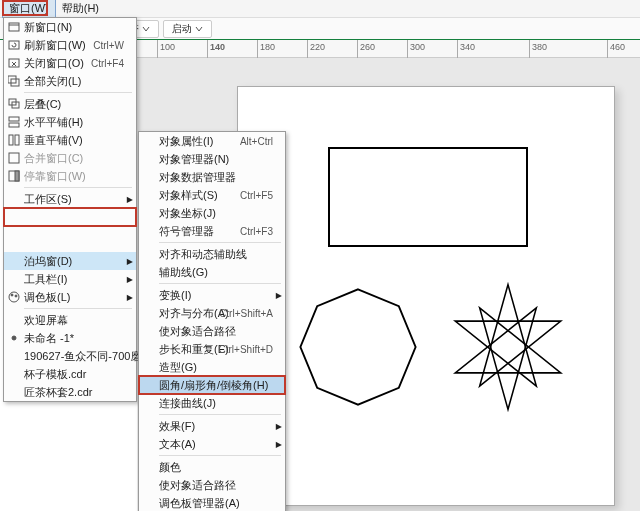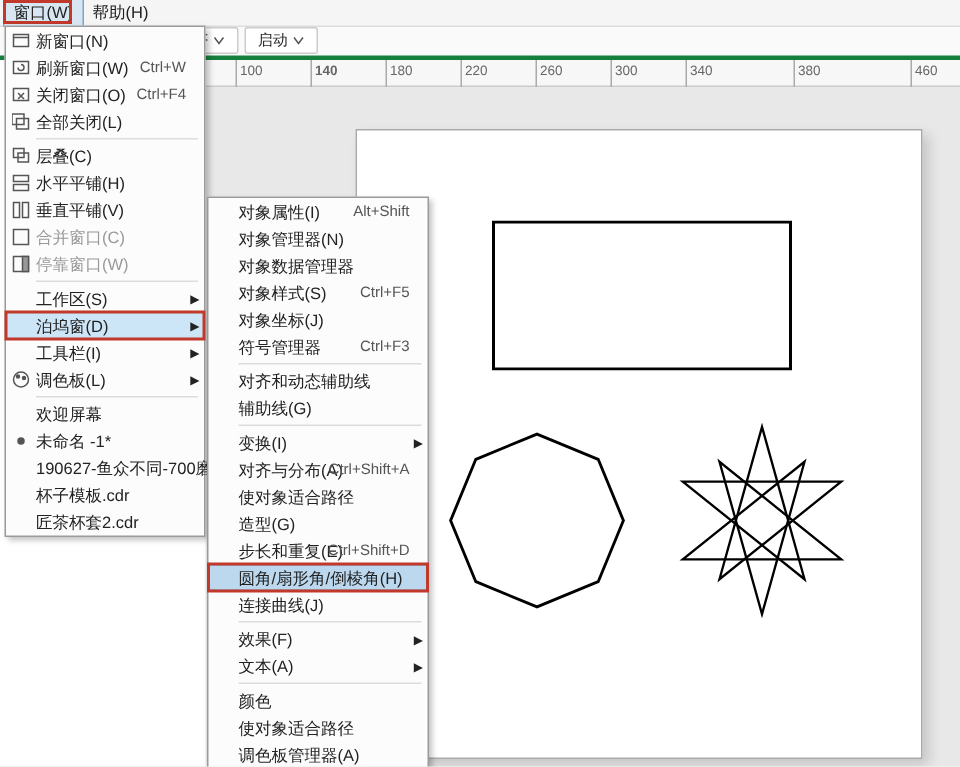--- a/index.html
+++ b/index.html
@@ -2,36 +2,36 @@
 <html><head>
 <meta charset="utf-8">
 <style>
   * { box-sizing: border-box; margin: 0; padding: 0; }
   html, body { width: 640px; height: 511px; overflow: hidden; font-family: "Microsoft YaHei", "SimSun", Arial, sans-serif; font-size: 11px; background: #f0f0f0; color: #222; }
   .app { position: relative; width: 640px; height: 511px; background: #fff; }
   .menubar { height: 18px; background: #f5f5f5; border-bottom: 1px solid #ddd; display: flex; align-items: center; padding-left: 2px; }
   .menubar-item { padding: 2px 6px; cursor: default; }
   .menubar-item.active { background: #d8e6f2; border: 1px solid #7da2ce; }
   .menubar-hl { border: 2px solid #c0392b; position: absolute; top: 0; left: 2px; width: 46px; height: 16px; pointer-events: none; }
-  .second-row { height: 22px; border-bottom: 3px solid #15803d; background: #fafafa; display: flex; align-items: flex-start; padding-left: 110px; position: relative; }
+  .second-row { height: 22px; border-bottom: 1px solid #15803d; background: #fafafa; display: flex; align-items: center; padding-left: 110px; position: relative; }
   .second-row .chip { background: #fff; border: 1px solid #ccc; border-radius: 2px; font-size: 10px; padding: 1px 8px; margin-right: 4px; }
   .second-row .chip svg { vertical-align: -1px; }
   .ruler-h { position: absolute; top: 40px; left: 137px; right: 0; height: 18px; background: #f7f7f7; border-bottom: 1px solid #ccc; }
   .ruler-h .ticks { position: relative; height: 100%; }
   .tick { position: absolute; top: 0; height: 18px; border-left: 1px solid #aaa; }
   .tick span { position: absolute; top: 2px; left: 2px; font-size: 9px; color: #666; }
   .canvas-area { position: absolute; top: 58px; left: 137px; right: 0; bottom: 0; background: #e8e8e8; }
   .page { position: absolute; top: 28px; left: 100px; width: 378px; height: 420px; background: #fff; border: 1px solid #aaa; box-shadow: 4px 4px 8px rgba(0,0,0,0.15); }
   .page svg { position: absolute; stroke: #000; fill: none; }
   .dropdown { position: absolute; background: #fcfcfc; border: 1px solid #9a9a9a; box-shadow: 2px 2px 4px rgba(0,0,0,0.25); }
   .dropdown.primary { top: 17px; left: 3px; width: 134px; }
   .dropdown.secondary { top: 131px; left: 138px; width: 148px; }
   .drop-item { display: flex; align-items: center; height: 18px; padding: 0 4px 0 20px; position: relative; cursor: default; white-space: nowrap; }
   .drop-item.disabled { color: #999; }
-  .drop-item.hover { background: #cde6f7; }
+  .drop-item.hover { background: #cde6f7; margin-top: 44px; }
   .drop-item.hoverSel { background: #bcd8ef; border: 1px solid #7da2ce; height: 18px; padding-left: 19px; align-items: flex-end; }
   .drop-item .label { flex: 0 0 auto; }
   .drop-item .accel { position: absolute; right: 12px; color: #555; font-size: 10px; }
   .drop-item .arrow { position: absolute; right: 3px; font-size: 8px; color: #222; }
   .drop-sep { height: 1px; background: #dcdcdc; margin: 2px 4px 2px 20px; }
   .drop-icon { position: absolute; left: 3px; width: 13px; height: 13px; display: inline-flex; align-items: center; justify-content: center; color: #555; }
   .drop-icon svg { stroke: #555; fill: none; }
   .hl-box { position: absolute; border: 2px solid #c0392b; pointer-events: none; }
 </style>
 </head>
@@ -231,21 +231,21 @@
         <span class="label">杯子模板.cdr</span>
       </div>
       <div class="drop-item">
         <span class="label">匠茶杯套2.cdr</span>
       </div>
     </div>
 
   <div class="dropdown secondary" id="menu2">
       <div class="drop-item">
         <span class="label">对象属性(I)</span>
-        <span class="accel">Alt+Shift</span>
+        <span class="accel">Alt+Ctrl</span>
       </div>
       <div class="drop-item">
         <span class="label">对象管理器(N)</span>
       </div>
       <div class="drop-item">
         <span class="label">对象数据管理器</span>
       </div>
       <div class="drop-item">
         <span class="label">对象样式(S)</span>
         <span class="accel">Ctrl+F5</span>
@@ -270,25 +270,25 @@
         <span class="arrow">▶</span>
       </div>
       <div class="drop-item">
         <span class="label">对齐与分布(A)</span>
         <span class="accel">Ctrl+Shift+A</span>
       </div>
       <div class="drop-item">
         <span class="label">使对象适合路径</span>
       </div>
       <div class="drop-item">
-        <span class="label">造型(G)</span>
-      </div>
-      <div class="drop-item">
         <span class="label">步长和重复(E)</span>
         <span class="accel">Ctrl+Shift+D</span>
+      </div>
+      <div class="drop-item">
+        <span class="label">造型(G)</span>
       </div>
       <div class="drop-item hoverSel">
         <span class="label">圆角/扇形角/倒棱角(H)</span>
       </div>
       <div class="drop-item">
         <span class="label">连接曲线(J)</span>
       </div>
       <div class="drop-sep"></div>
       <div class="drop-item">
         <span class="label">效果(F)</span>

